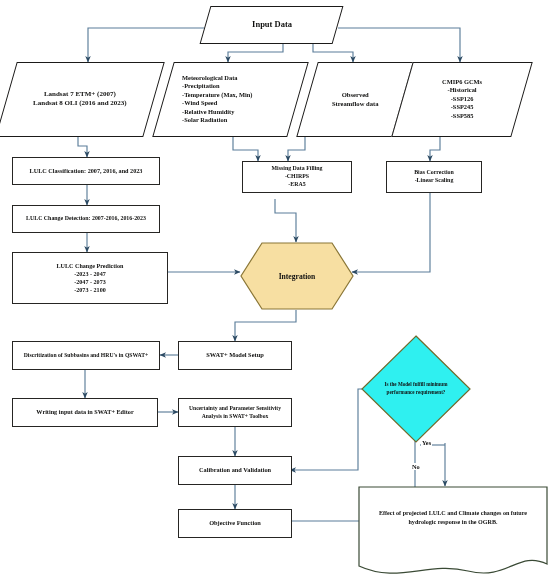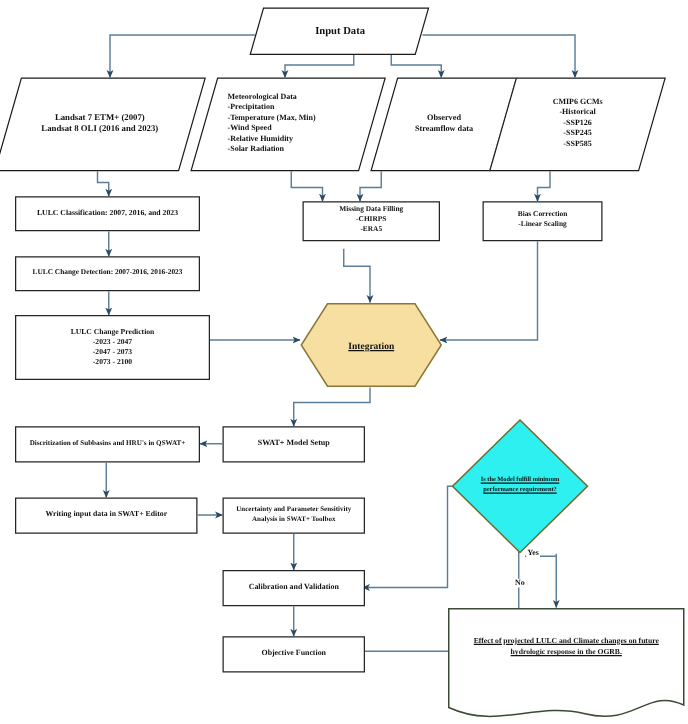--- a/index.html
+++ b/index.html
@@ -29,21 +29,21 @@
     background:#ffffff;
     border:1.3px solid #1b1a19;
     transform:skewX(-16deg);
   }
   .para > .txt{transform:skewX(16deg);}
   .para-left > .txt{text-align:left;}
   .hexnode{position:absolute;z-index:2;}
   .hexlabel{
     position:absolute;z-index:3;
     display:flex;align-items:center;justify-content:center;
-    font-weight:bold;color:#111;text-decoration:underline;
+    font-weight:bold;color:#111;
   }
   .edge-label{
     position:absolute;z-index:4;
     font-weight:bold;color:#111;
     background:#ffffff;
     padding:0 1px;
   }
   .lines{stroke:#5b7d99;stroke-width:1.15px;fill:none;}
   .arrowhead{fill:#2c4a63;}
   .doc-shape{position:absolute;z-index:2;}

